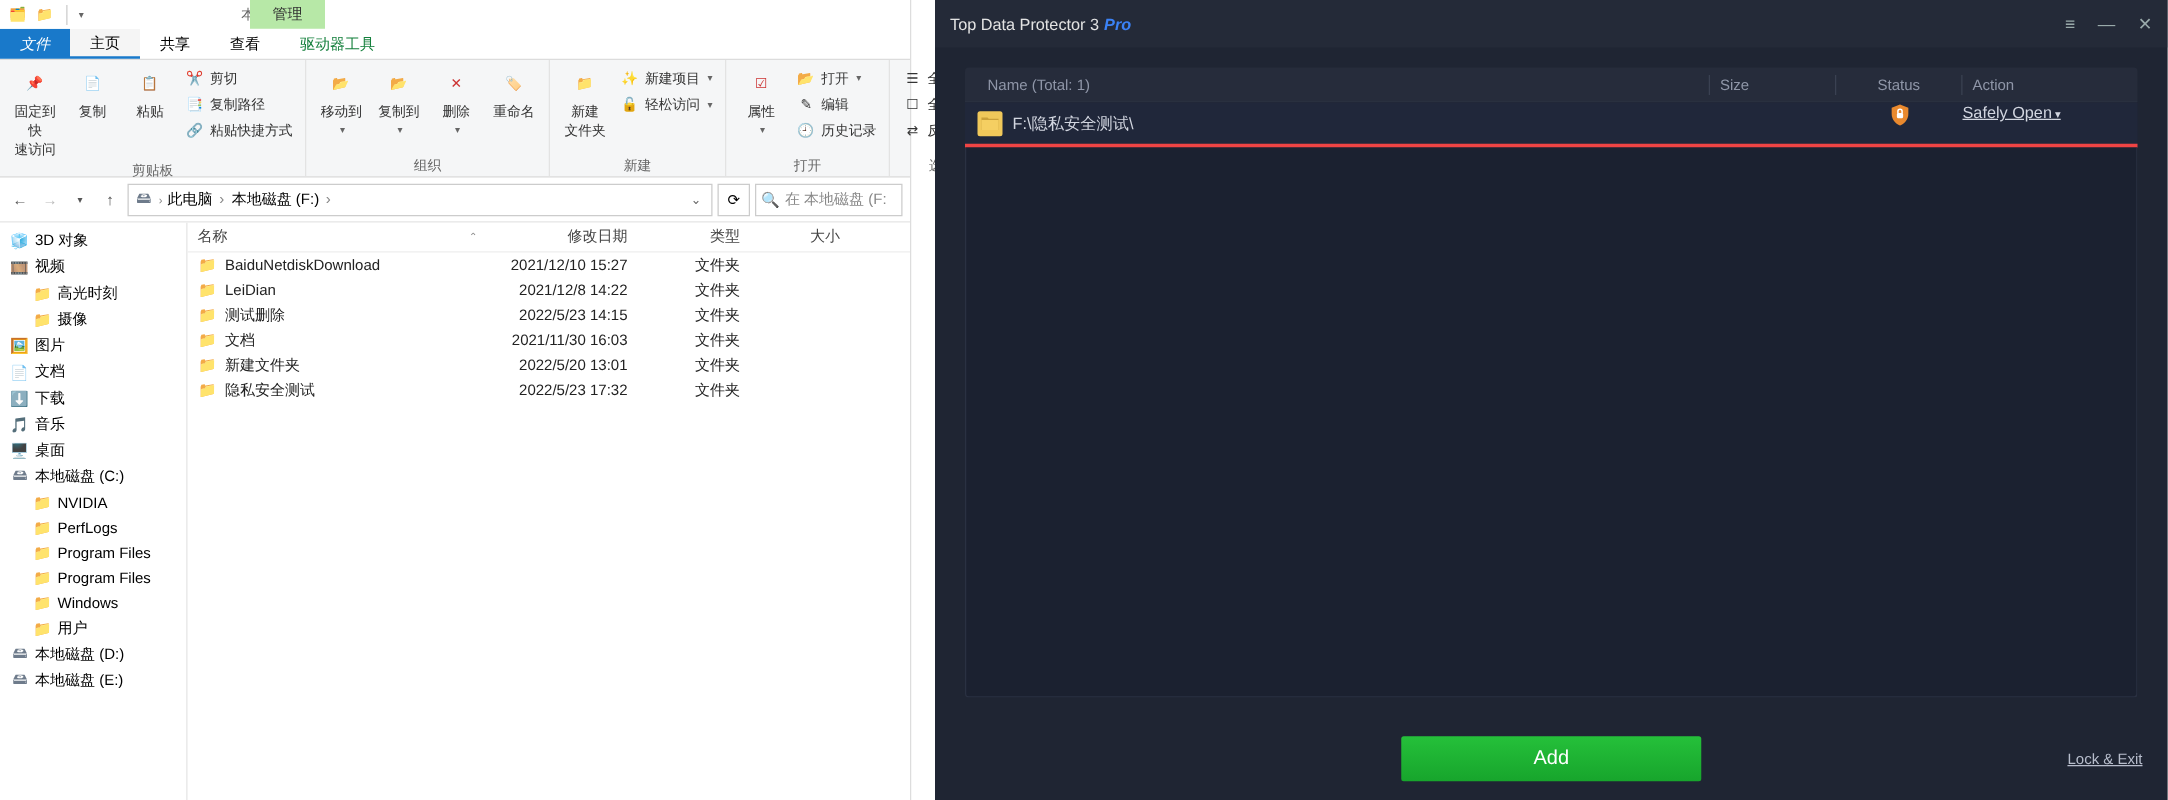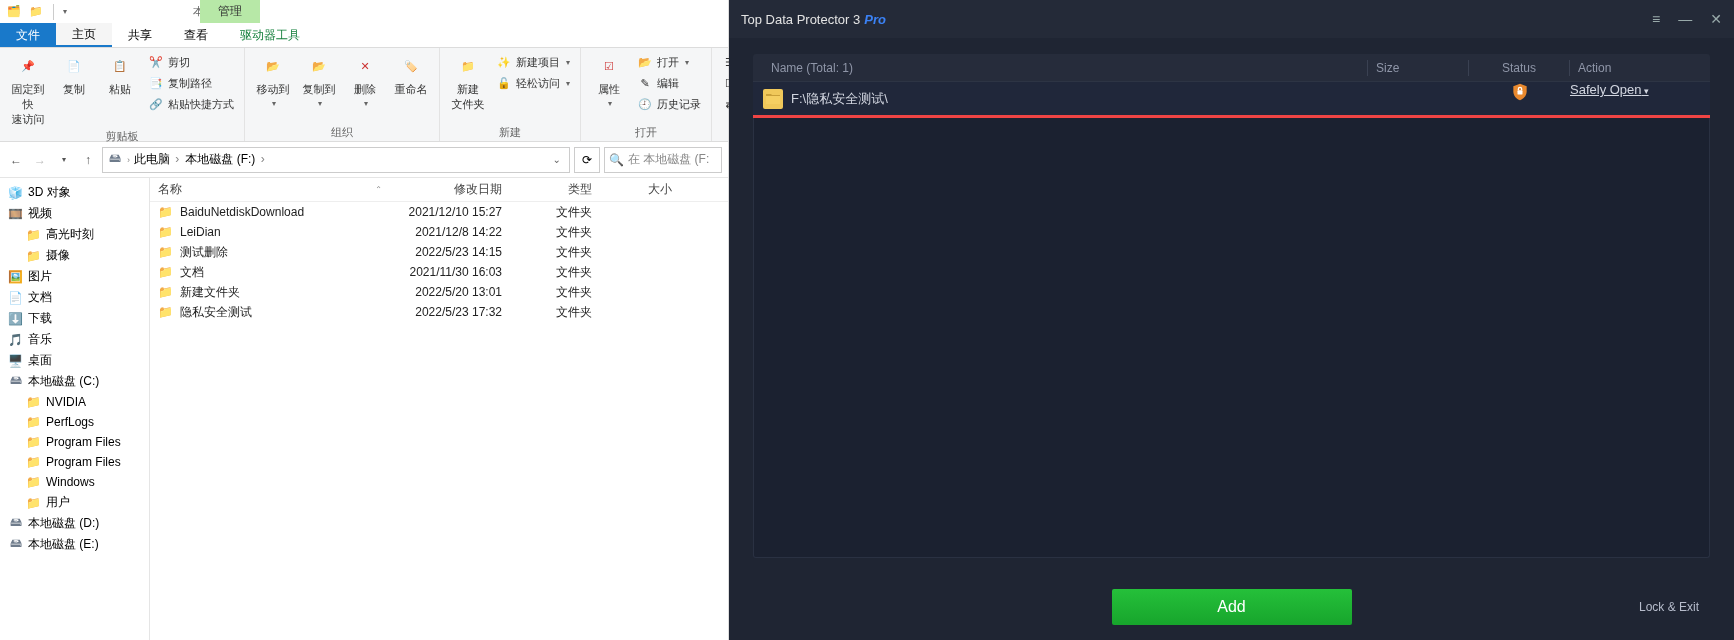--- a/index.html
+++ b/index.html
@@ -11,21 +11,21 @@
 
 .qat { height: 23px; background: #fff; display: flex; align-items: center; padding: 0 6px; gap: 6px; font-size: 11px; color: #444; }
 .qat-icon { width: 16px; height: 16px; display: inline-flex; align-items: center; justify-content: center; }
 .qat-sep { width: 1px; height: 16px; background: #ccc; margin: 0 3px; }
 .qat-title { margin-left: 120px; color: #666; }
 .ribbon-context { position: absolute; left: 200px; top: 0; height: 23px; padding: 2px 18px; background: #b7e8a7; color: #333; font-size: 12px; display:flex;align-items:center;}
 
 
 .ribbon-tabs { height: 25px; display: flex; background: #fff; border-bottom: 1px solid #dcdcdc; align-items: stretch; font-size: 12px; }
 .ribbon-tab { padding: 0 16px; display: flex; align-items: center; cursor: pointer; }
-.ribbon-tab.file { background: #1979ca; color: #fff; }
+.ribbon-tab.file { background: #1979ca; color: #fff; font-style: italic; }
 .ribbon-tab.file::after { content:""; margin-left:6px; border-left:4px solid transparent; border-right:4px solid transparent; border-top:4px solid #fff; display:none;}
 .ribbon-tab.active { border-bottom: 2px solid #1979ca; background: #f5f5f5; }
 .ribbon-tab.context { color: #15803d; }
 
 
 .ribbon { height: 94px; background: #f5f6f7; display: flex; border-bottom: 1px solid #dcdcdc; }
 .rgroup { display: flex; flex-direction: column; border-right: 1px solid #e3e3e3; padding: 2px 6px 0 6px; }
 .rgroup-body { display: flex; flex:1; align-items: flex-start; gap: 2px; }
 .rgroup-label { height: 16px; font-size: 11px; color: #666; text-align: center; }
 .rbtn-large { width: 44px; display: flex; flex-direction: column; align-items: center; gap: 2px; padding: 2px; font-size: 11px; color: #333; cursor: pointer; }
@@ -60,21 +60,21 @@
 .fl-head > div { padding: 0 8px; }
 .fl-row { display: flex; height: 20px; align-items: center; color: #222; }
 .fl-row > div { padding: 0 8px; white-space: nowrap; overflow: hidden; text-overflow: ellipsis; }
 .col-name { width: 240px; display:flex;align-items:center;gap:6px;}
 .col-date { width: 120px; }
 .col-type { width: 90px; }
 .col-size { width: 80px; }
 .sort-ind { margin-left:auto; font-size:8px; color:#888; }
 
 
-.tdp { flex: 1; background: #1f2533; display: flex; flex-direction: column; color: #bfc5d2; }
+.tdp { flex: 1; background: #1f2533; display: flex; flex-direction: column; color: #bfc5d2; margin-left: 19px; }
 .tdp-title { height: 38px; display: flex; align-items: center; padding: 0 12px; font-size: 13px; color: #cfd3dc; background:#242a38;}
 .tdp-title .brand { color: #e3e3e3; }
 .tdp-title .pro { color: #3b82f6; font-style: italic; font-weight: bold; margin-left: 4px; }
 .tdp-title-controls { margin-left: auto; display: flex; gap: 18px; color: #9aa; font-size: 14px; }
 .tdp-title-controls span { cursor:pointer; }
 
 .tdp-body { flex:1; padding: 16px 24px 0 24px; display:flex; flex-direction:column; }
 .tdp-header { display:flex; height:28px; align-items:center; font-size:12px; color:#8f96a8; border-bottom:1px solid #2d3444; background:#262c3b; padding: 0 10px; border-radius: 3px 3px 0 0; justify-content: center;}
 .tdp-header > div { padding: 0 8px; }
 .tdp-header .sep { width:1px; height:16px; background:#3a4152; padding:0; }
@@ -84,21 +84,21 @@
 .tdp-c-action { width: 130px; }
 .tdp-row { display:flex; height:36px; font-size:13px; color:#d2d6e0; padding: 0 10px; background:#20273a; border-bottom:3px solid #ef4444;}
 .tdp-row .fic { width:20px;height:20px;margin-right:8px;display:inline-flex;align-items:center;justify-content:center;color:#f0b93a; background:#f0c85a; border-radius:2px;}
 .shield { width:20px;height:20px; }
 .tdp-action-link { text-decoration: underline; cursor:pointer; }
 .tdp-action-link::after { content:" ▾"; font-size:9px; text-decoration:none;}
 .tdp-listarea { flex:1; background:#1b2130; border:1px solid #2a3142; border-top:none; border-radius:0 0 3px 3px; margin-bottom:16px;}
 
 .tdp-footer { height: 66px; display:flex; align-items:center; justify-content:center; position:relative; }
 .add-btn { width: 240px; height: 36px; background: linear-gradient(#25c03a,#17a52c); color:#fff; font-size:16px; display:flex;align-items:center;justify-content:center; border-radius:2px; cursor:pointer;}
-.lock-exit { position:absolute; right:35px; font-size:12px; color:#b7bdcc; cursor:pointer; }
+.lock-exit { position:absolute; right:20px; font-size:12px; color:#b7bdcc; text-decoration: underline; cursor:pointer; }
 
 
 
 
 ::-webkit-scrollbar { width: 14px; }
 ::-webkit-scrollbar-thumb { background: #c1c1c1; }
 </style>
 </head>
 <body>
 

